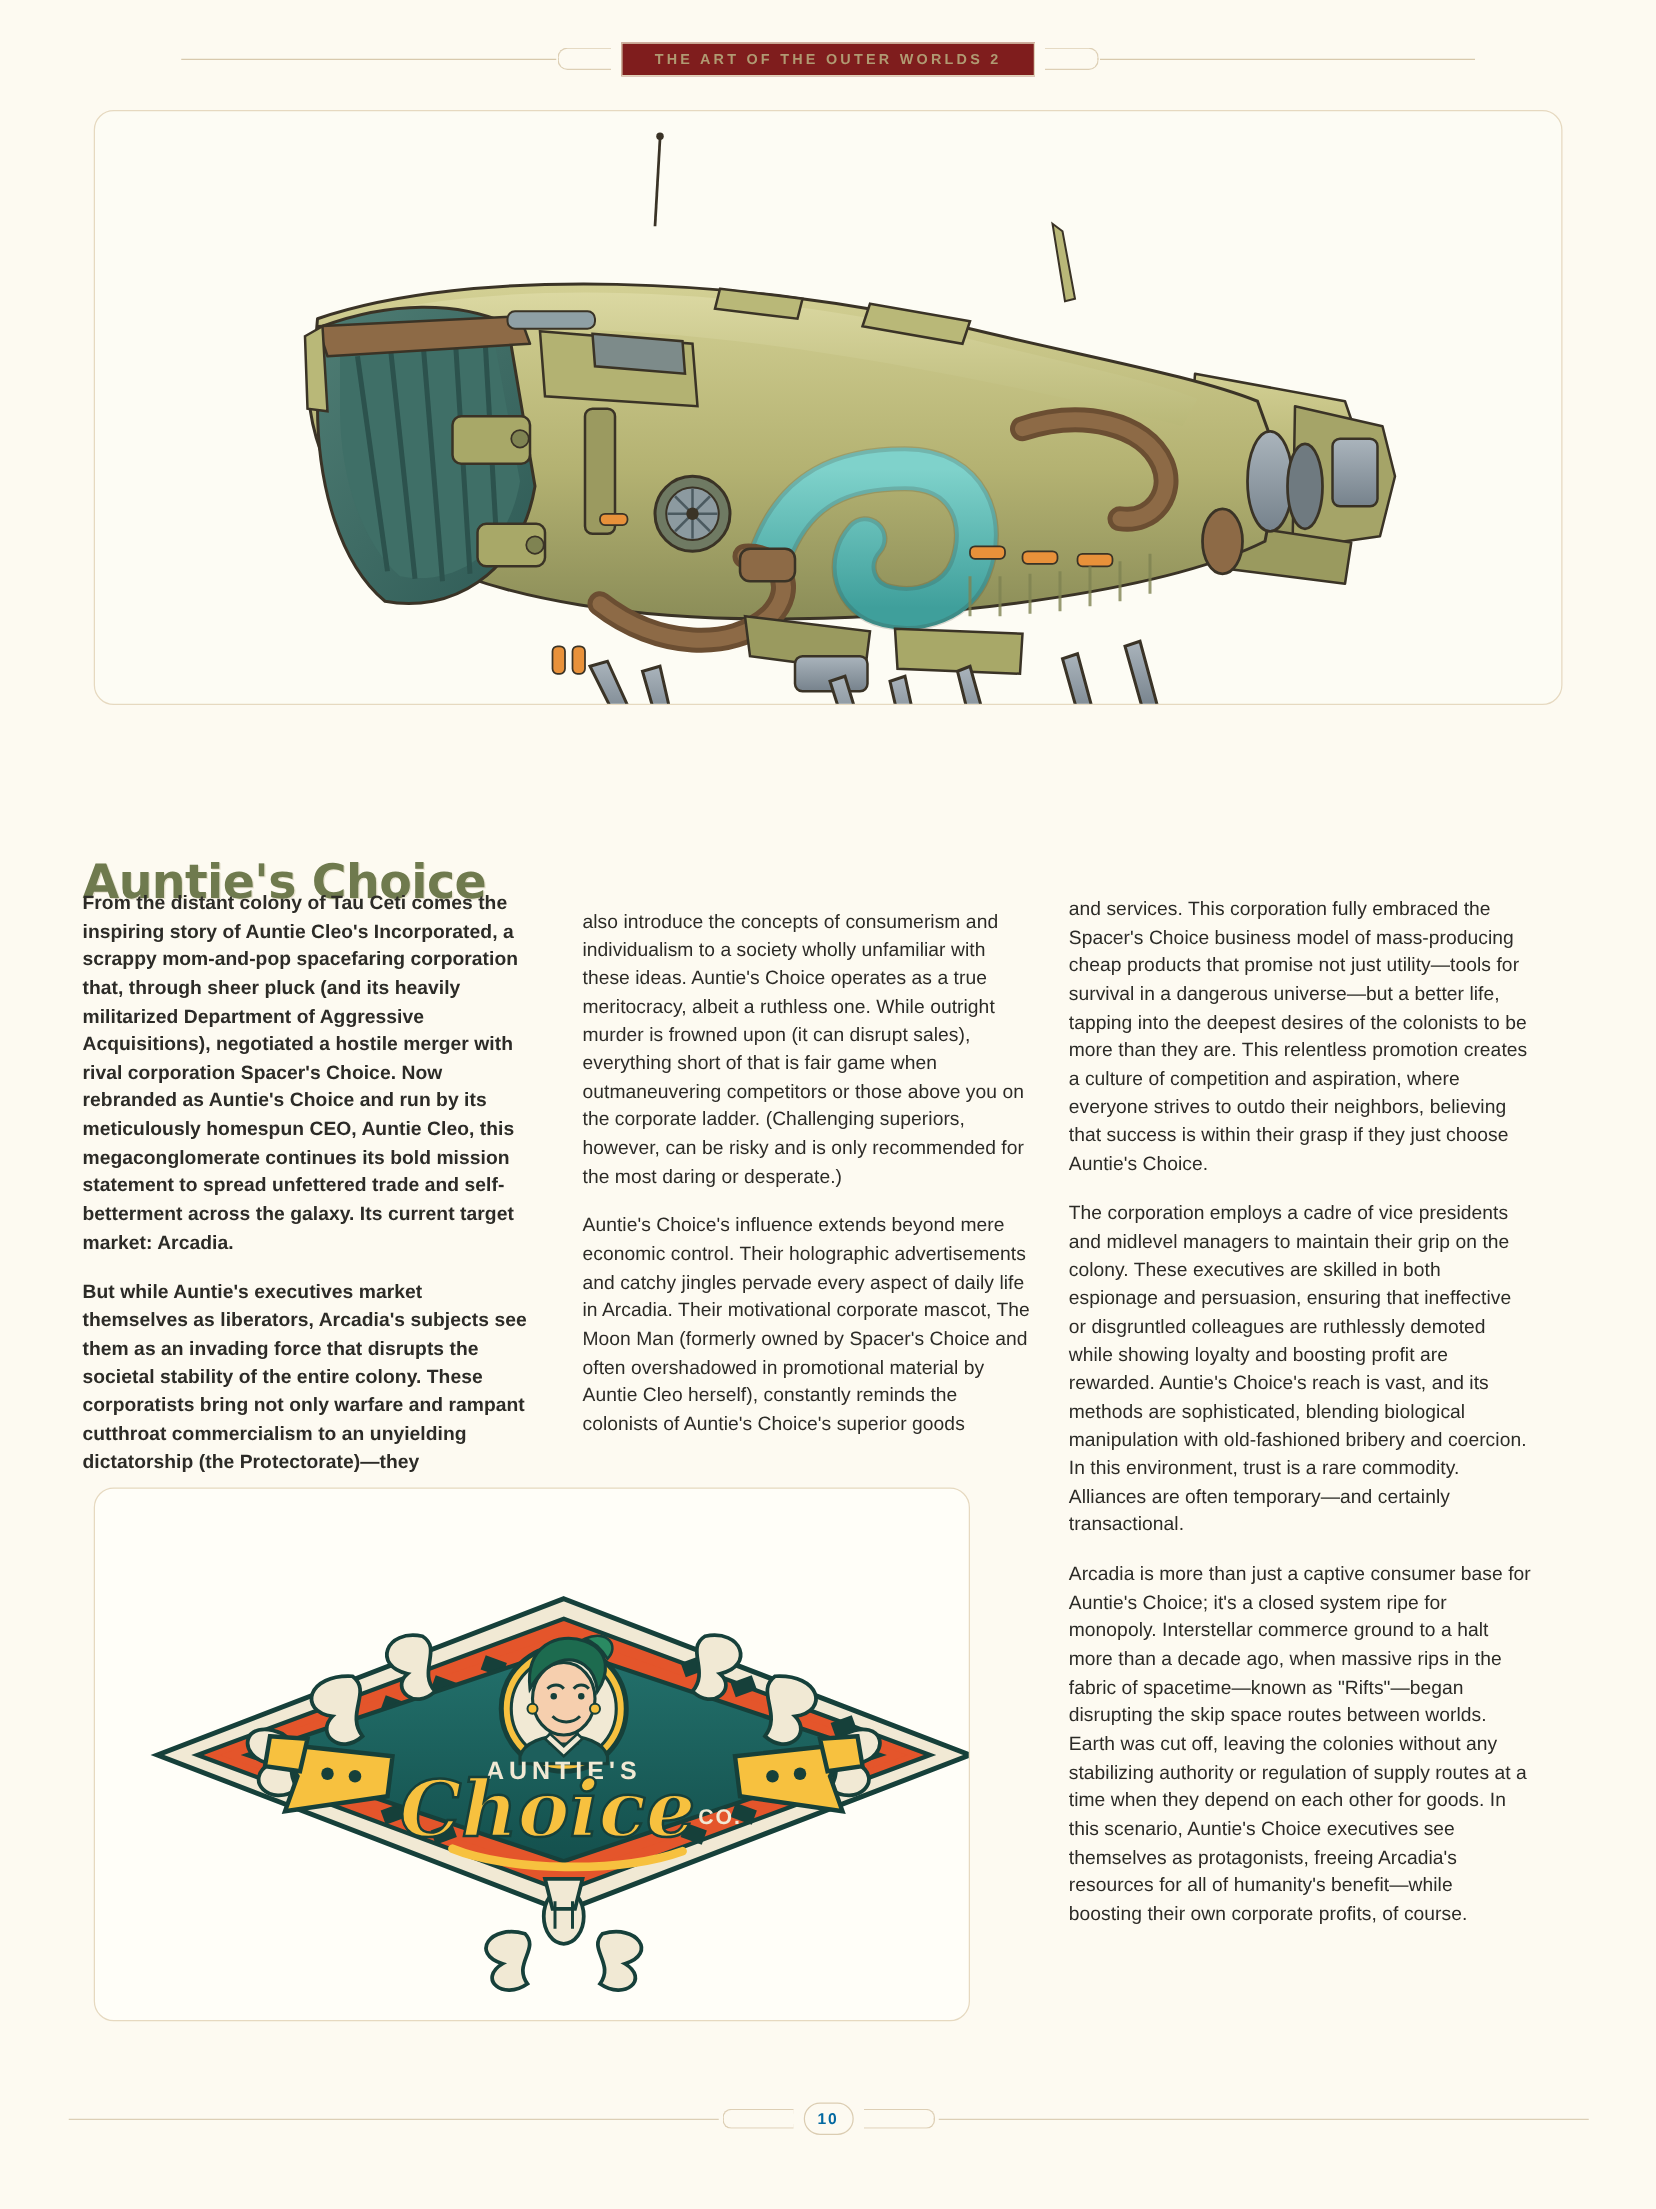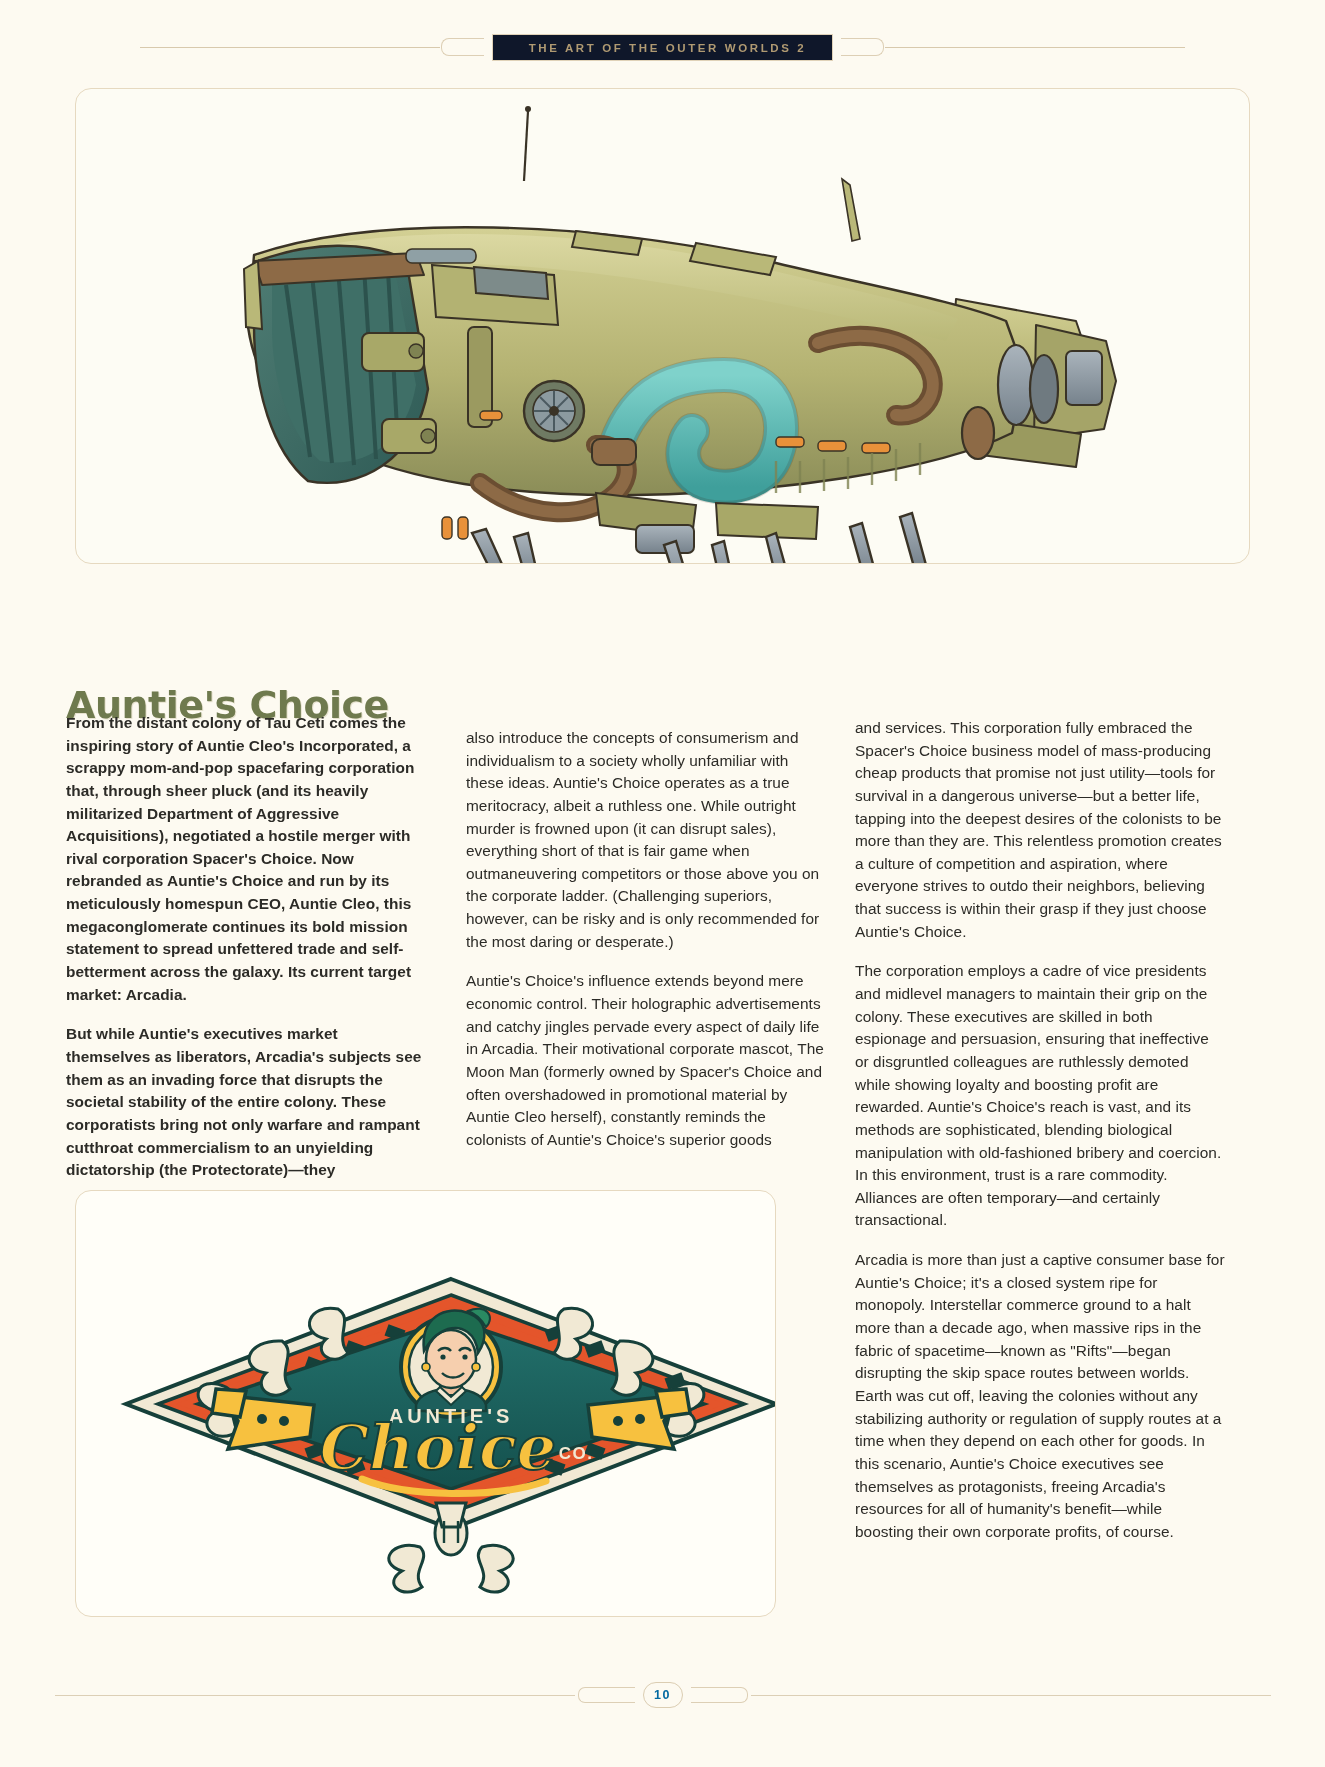--- a/index.html
+++ b/index.html
@@ -32,23 +32,23 @@
     justify-content: center;
   }
   .runhead-rule {
     flex: 0 0 auto;
     height: 1px;
     background: #d8c9ad;
     width: 300px;
   }
   .runhead-box {
     border: 1px solid #e0d2b8;
-    padding: 7px 26px 6px 36px;
+    padding: 7px 26px 6px 26px;
     margin: 0 6px;
-    background: #0f172a;
+    background: #7f1d1d;
   }
   .runhead-text {
     font-size: 11.5px;
     letter-spacing: 2.6px;
     color: #b09a72;
     font-weight: bold;
     white-space: nowrap;
   }
   .runhead-orn {
     position: relative;

